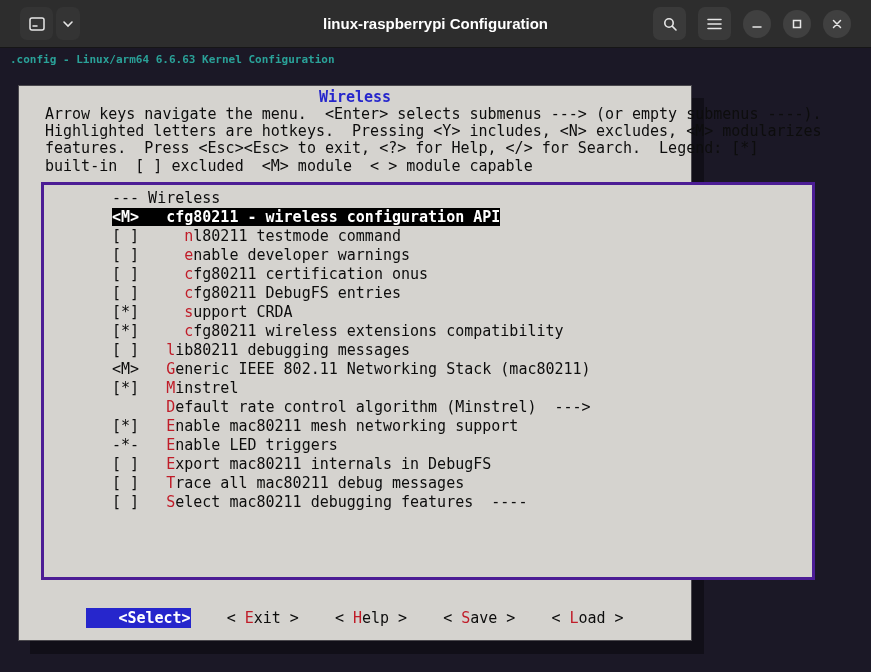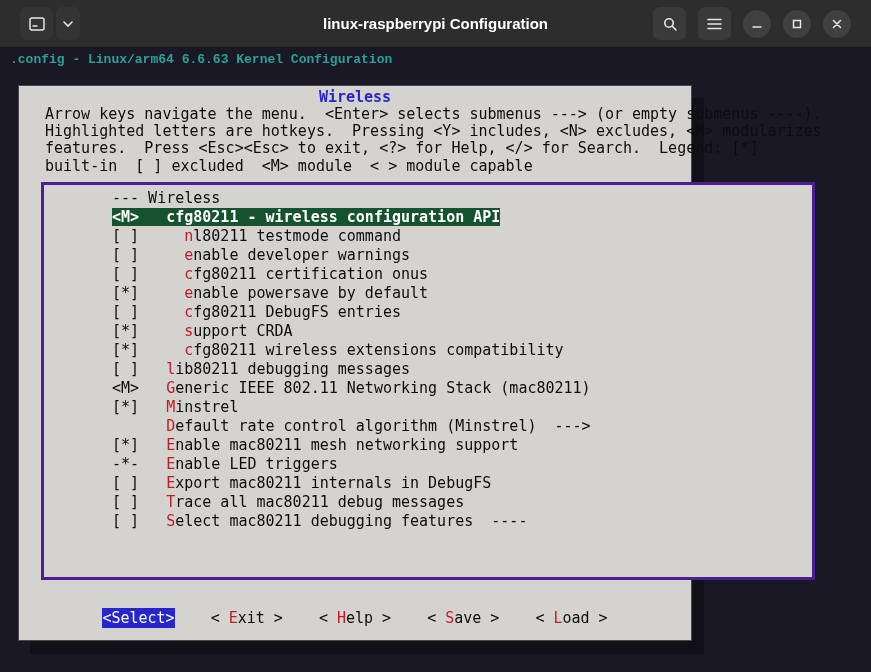--- a/index.html
+++ b/index.html
@@ -17,41 +17,41 @@
     display:flex; align-items:center; justify-content:center; cursor:pointer; }
   .sq-btn.flat { background:#343434; }
   .chev-btn { width:24px; height:33px; border-radius:7px; background:#343434;
     display:flex; align-items:center; justify-content:center; cursor:pointer; }
   .circle-btn { width:28px; height:28px; border-radius:50%; background:#404040;
     display:flex; align-items:center; justify-content:center; cursor:pointer; }
   .titlebar svg { display:block; }
 
   
   .terminal { position:relative; width:871px; height:624px; padding:3px 10px; }
-  .term-line { color:#2aa198; font-weight:700; font-size:13px; line-height:17.5px; white-space:pre;font-family:Liberation Mono, monospace; }
+  .term-line { color:#2aa198; font-weight:700; font-size:11px; line-height:17.5px; white-space:pre; }
 
   
   .dialog { position:absolute; left:18px; top:37px; width:674px; height:556px;
     background:#d5d3cf; border:1px solid #4a484d; box-shadow:12px 13px 0 rgba(0,0,0,0.35); }
   .dlg-title { position:absolute; top:2px; left:0; width:100%; text-align:center;
     color:#2626cc; font-weight:700; font-size:15px; }
   .dlg-instructions { position:absolute; top:20px; left:26px; right:24px;
     color:#0d0d0d; font-size:15px; line-height:17.2px; white-space:pre; }
   .list-box { position:absolute; left:22px; top:96px; width:774px; height:398px;
     border:3px solid #4c1d95; padding-top:4px; overflow:hidden; background:#d5d3cf; }
   .menu-row { height:19px; line-height:19px; font-size:15px; color:#0d0d0d;
     padding-left:68px; white-space:pre; cursor:pointer; }
   .row-text { white-space:pre; }
-  .menu-row.selected .row-text { background:#14532d; color:#ffffff; font-weight:700; }
+  .menu-row.selected .row-text { background:#000000; color:#ffffff; font-weight:700; }
   .menu-row.selected .hotkey { color:#ffffff; }
   .hotkey { color:#c01c28; }
   .button-row { position:absolute; left:0; bottom:12px; width:100%;
     display:flex; justify-content:center; gap:36px; font-size:15px; line-height:20px; }
   .dlg-button { white-space:pre; color:#0d0d0d; cursor:pointer; }
-  .dlg-button.selected { background:#2626cc; color:#ffffff; font-weight:400; }
+  .dlg-button.selected { background:#2626cc; color:#ffffff; font-weight:700;padding-left:32px; }
   .dlg-button.selected .hotkey { color:#ffffff; }
 </style>
 </head>
 <body>
 
 <div class="titlebar">
   <div class="tb-left">
     <div class="sq-btn flat">
       <span>
         <svg width="16" height="14" viewBox="0 0 16 14">
@@ -116,21 +116,20 @@
 
   <div class="dialog">
     <div class="dlg-title">Wireless</div>
     <div class="dlg-instructions"><div>Arrow keys navigate the menu.  &lt;Enter&gt; selects submenus ---&gt; (or empty submenus ----).</div><div>Highlighted letters are hotkeys.  Pressing &lt;Y&gt; includes, &lt;N&gt; excludes, &lt;M&gt; modularizes</div><div>features.  Press &lt;Esc&gt;&lt;Esc&gt; to exit, &lt;?&gt; for Help, &lt;/&gt; for Search.  Legend: [*]</div><div>built-in  [ ] excluded  &lt;M&gt; module  &lt; &gt; module capable</div></div>
     <div class="list-box">
         <div class="menu-row"><span class="row-text"><span>--- Wireless</span><span class="hotkey"></span><span></span></span></div>
         <div class="menu-row selected"><span class="row-text"><span>&lt;M&gt;   </span><span class="hotkey">c</span><span>fg80211 - wireless configuration API</span></span></div>
         <div class="menu-row"><span class="row-text"><span>[ ]     </span><span class="hotkey">n</span><span>l80211 testmode command</span></span></div>
         <div class="menu-row"><span class="row-text"><span>[ ]     </span><span class="hotkey">e</span><span>nable developer warnings</span></span></div>
         <div class="menu-row"><span class="row-text"><span>[ ]     </span><span class="hotkey">c</span><span>fg80211 certification onus</span></span></div>
-        <div class="menu-row"><span class="row-text"><span>[*]     </span><span class="hotkey">e</span><span>nable powersave by default</span></span></div>
         <div class="menu-row"><span class="row-text"><span>[ ]     </span><span class="hotkey">c</span><span>fg80211 DebugFS entries</span></span></div>
         <div class="menu-row"><span class="row-text"><span>[*]     </span><span class="hotkey">s</span><span>upport CRDA</span></span></div>
         <div class="menu-row"><span class="row-text"><span>[*]     </span><span class="hotkey">c</span><span>fg80211 wireless extensions compatibility</span></span></div>
         <div class="menu-row"><span class="row-text"><span>[ ]   </span><span class="hotkey">l</span><span>ib80211 debugging messages</span></span></div>
         <div class="menu-row"><span class="row-text"><span>&lt;M&gt;   </span><span class="hotkey">G</span><span>eneric IEEE 802.11 Networking Stack (mac80211)</span></span></div>
         <div class="menu-row"><span class="row-text"><span>[*]   </span><span class="hotkey">M</span><span>instrel</span></span></div>
         <div class="menu-row"><span class="row-text"><span>      </span><span class="hotkey">D</span><span>efault rate control algorithm (Minstrel)  ---&gt;</span></span></div>
         <div class="menu-row"><span class="row-text"><span>[*]   </span><span class="hotkey">E</span><span>nable mac80211 mesh networking support</span></span></div>
         <div class="menu-row"><span class="row-text"><span>-*-   </span><span class="hotkey">E</span><span>nable LED triggers</span></span></div>
         <div class="menu-row"><span class="row-text"><span>[ ]   </span><span class="hotkey">E</span><span>xport mac80211 internals in DebugFS</span></span></div>

